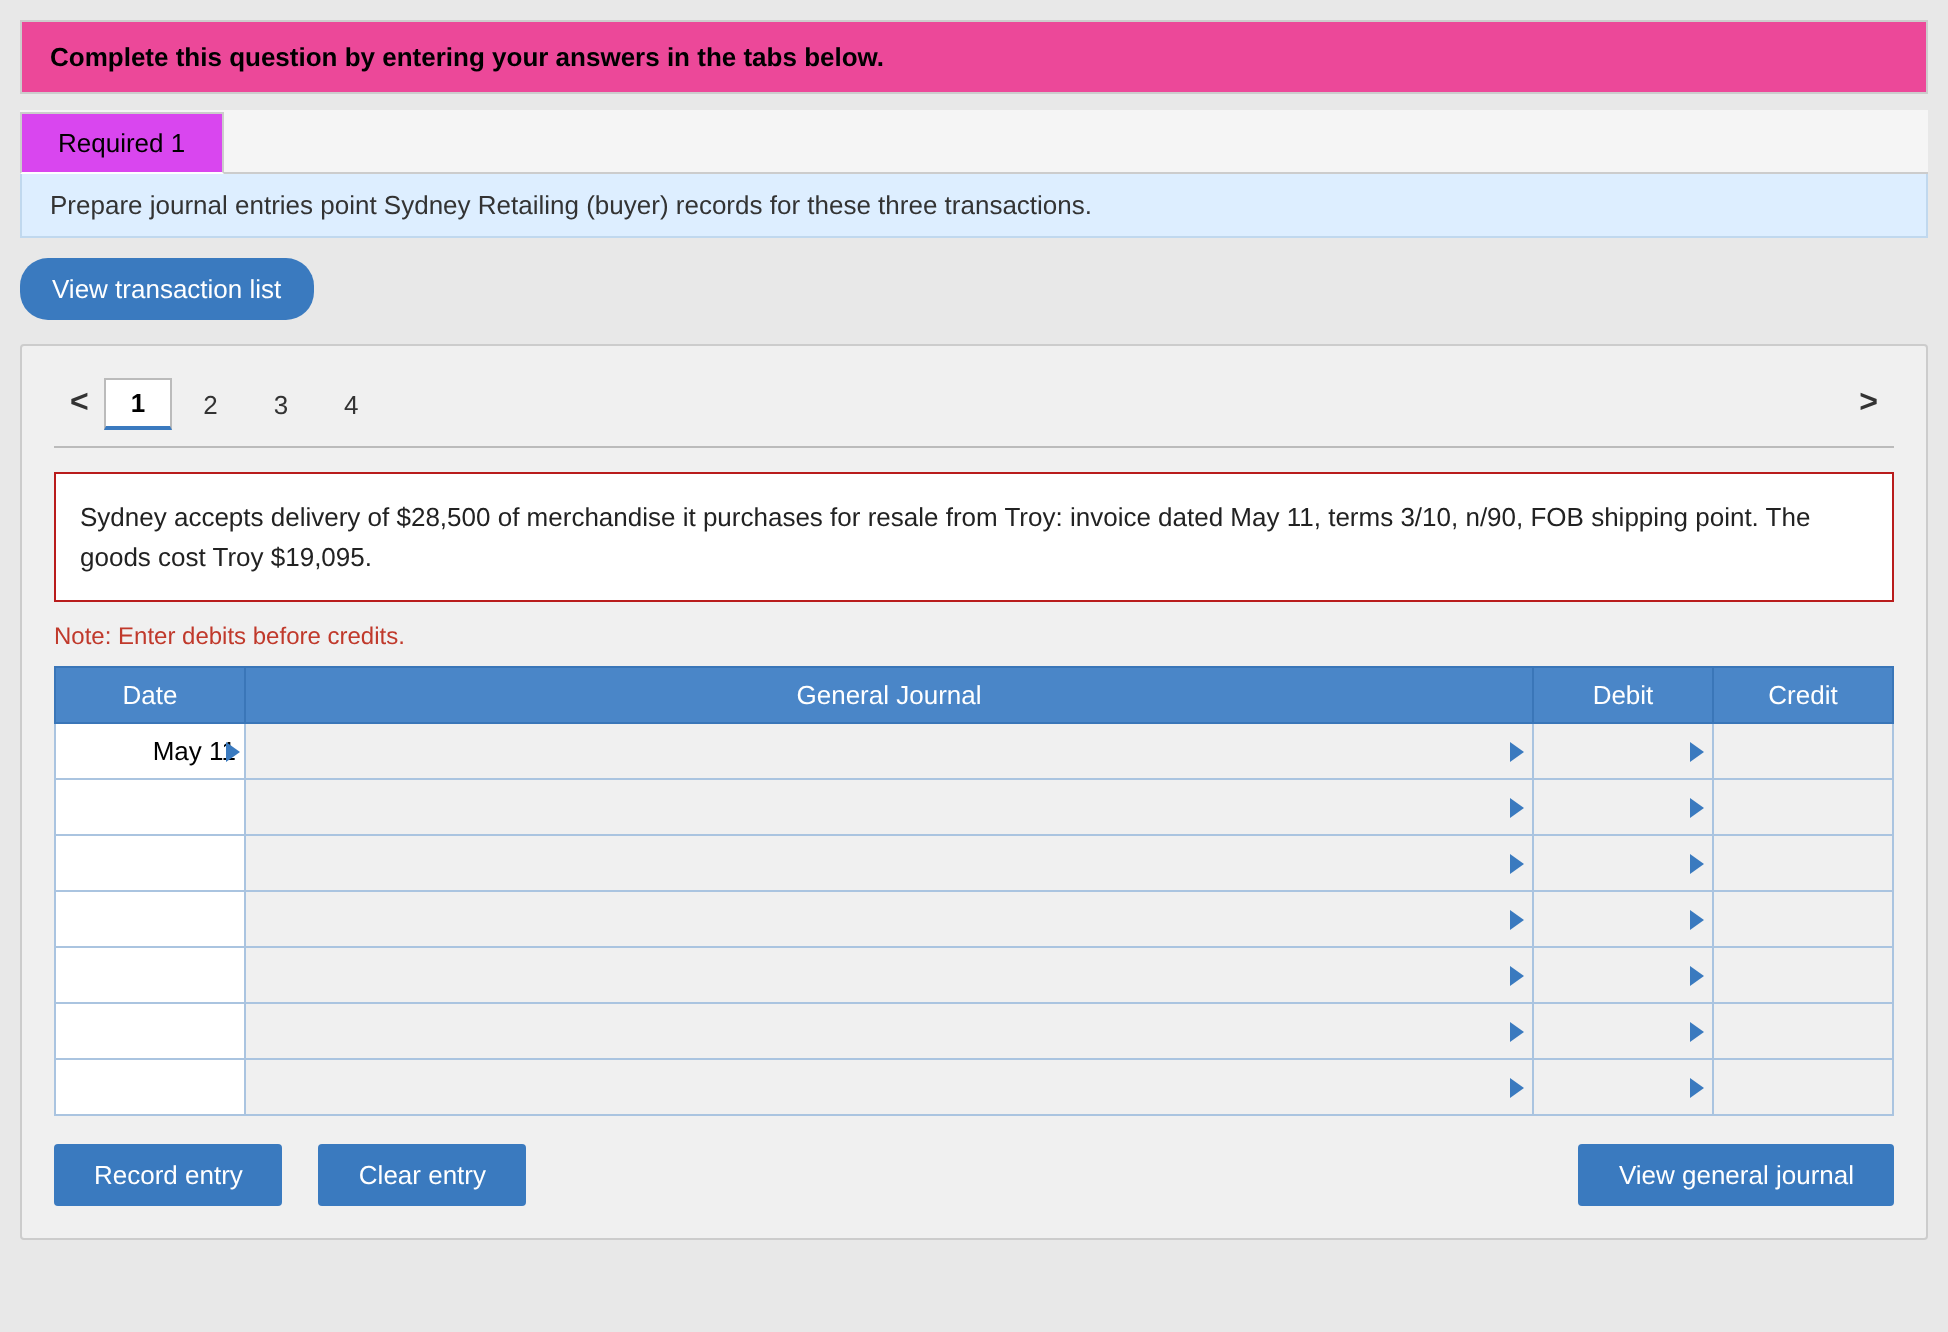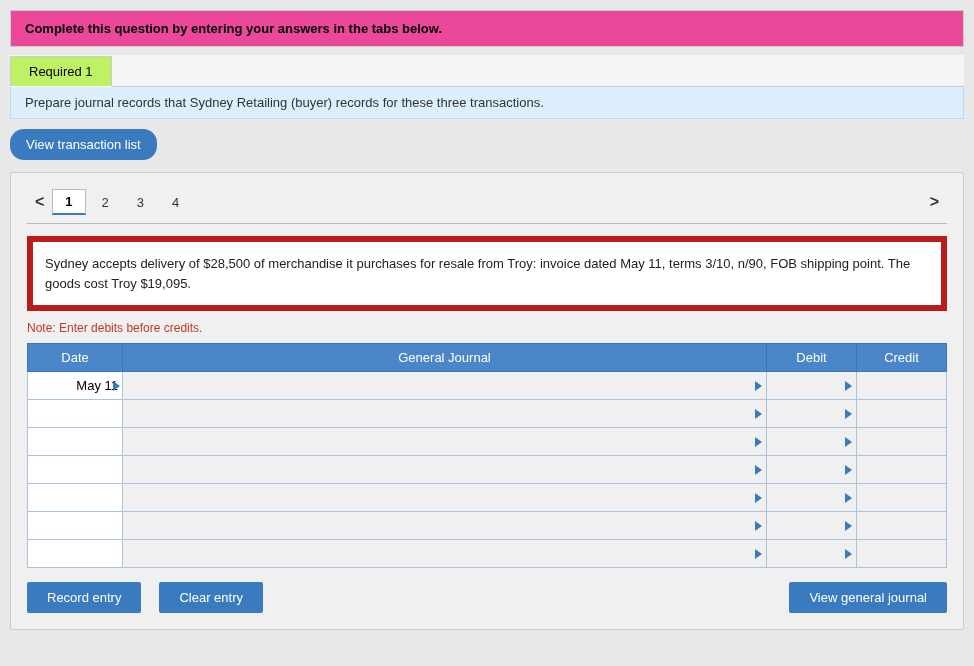--- a/index.html
+++ b/index.html
@@ -39,21 +39,21 @@
       border-bottom: none;
       background: #f5f5f5;
       cursor: pointer;
       font-size: 13px;
       margin-right: 2px;
       position: relative;
       top: 1px;
     }
 
     .tab.active {
-      background: #bef264;
+      background: #d946ef;
       border-bottom: 1px solid #fff;
       font-weight: normal;
     }
 
     .info-bar {
       background: #ddeeff;
       border: 1px solid #c0d8ee;
       border-top: none;
       padding: 8px 14px;
       font-size: 13px;
@@ -120,21 +120,21 @@
       padding: 4px 12px;
       margin-right: 4px;
       cursor: pointer;
       font-size: 13px;
       background: transparent;
       border: none;
       color: #333;
     }
 
     .scenario-box {
-      border: 6px solid #b91c1c;
+      border: 1px solid #b91c1c;
       background: #fff;
       padding: 12px;
       margin-bottom: 10px;
       font-size: 13px;
       line-height: 1.5;
       color: #222;
     }
 
     .note-text {
       color: #c0392b;
@@ -249,21 +249,21 @@
 
   
   <div class="tabs-container">
     <div class="tab active">
       <span>Required 1</span>
     </div>
   </div>
 
   
   <div class="info-bar">
-    <span>Prepare journal records that Sydney Retailing (buyer) records for these three transactions.</span>
+    <span>Prepare journal entries point Sydney Retailing (buyer) records for these three transactions.</span>
   </div>
 
   
   <button class="view-transaction-btn">View transaction list</button>
 
   
   <div class="worksheet-box">
 
 
     <div class="page-nav">

